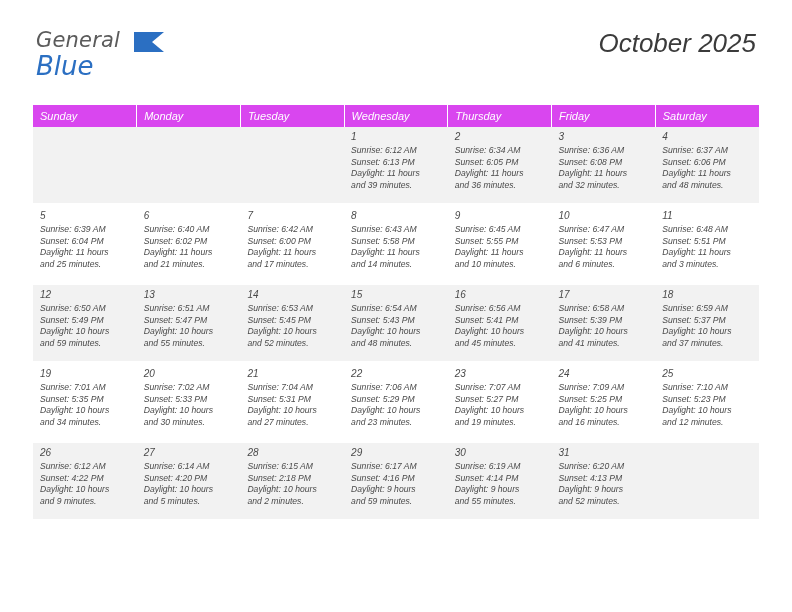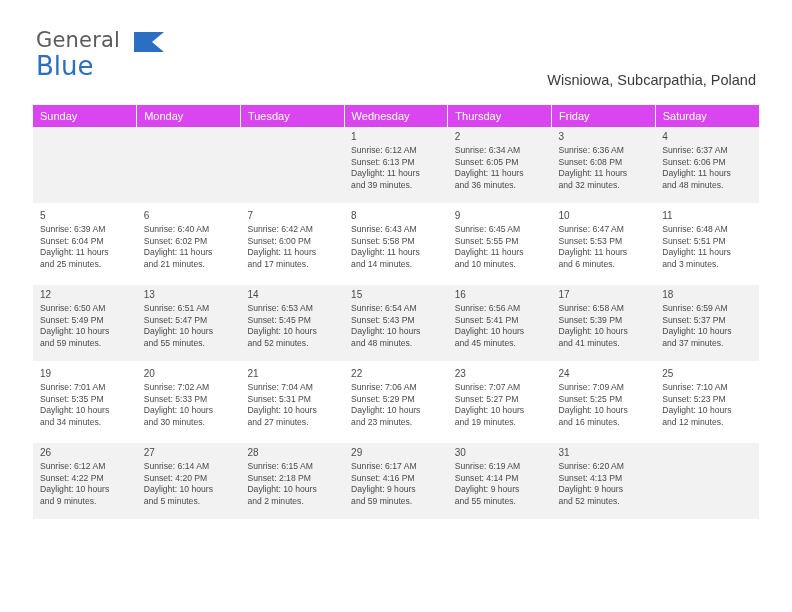--- a/index.html
+++ b/index.html
@@ -9,20 +9,21 @@
     width: 792px;
     height: 612px;
     background: #ffffff;
     font-family: "Liberation Sans", sans-serif;
   }
   .page {
     position: relative;
     width: 792px;
     height: 612px;
     padding: 0;
+    font-style: italic;
   }
   
   .header {
     position: relative;
     height: 96px;
     padding: 26px 36px 0 36px;
   }
   .logo {
     position: absolute;
     left: 36px;
@@ -121,21 +122,21 @@
 <div class="page">
 
   <div class="header">
     <div class="logo">
       <span class="logo-general">General</span>
       <span class="logo-blue">Blue</span>
       <svg class="logo-flag" viewBox="0 0 34 24">
         <polygon points="2,1 32,1 20,11 32,21 2,21" fill="#2b6fc2"></polygon>
       </svg>
     </div>
-    <div class="subtitle">Wisniowa, Subcarpathia, Poland</div>
+    <div class="title">October 2025</div>
   </div>
 
   <table class="calendar">
     <thead>
       <tr>
         <th>Sunday</th>
         <th>Monday</th>
         <th>Tuesday</th>
         <th>Wednesday</th>
         <th>Thursday</th>

